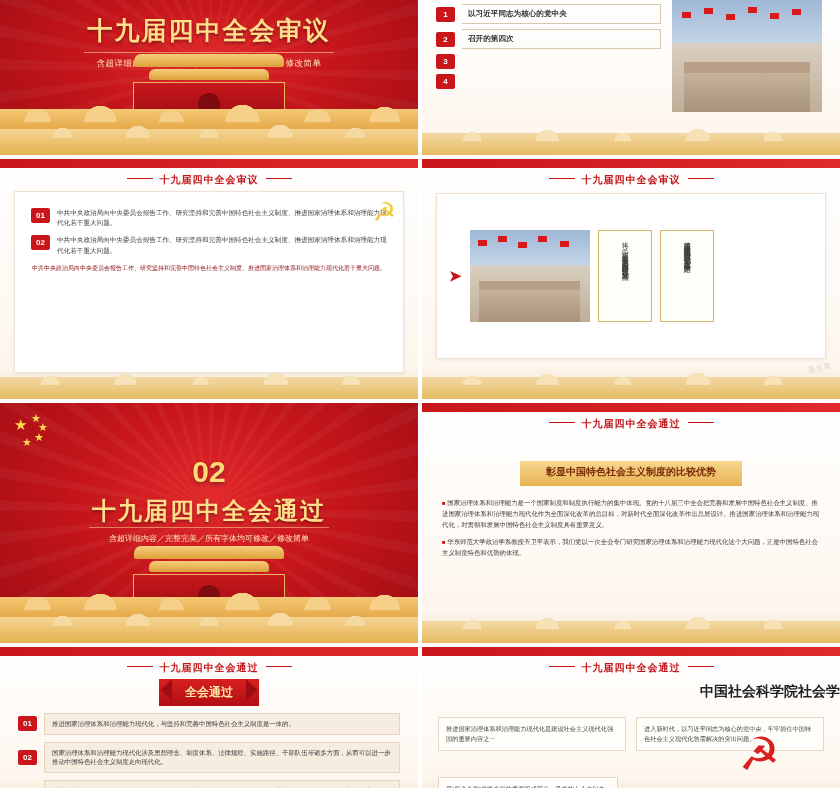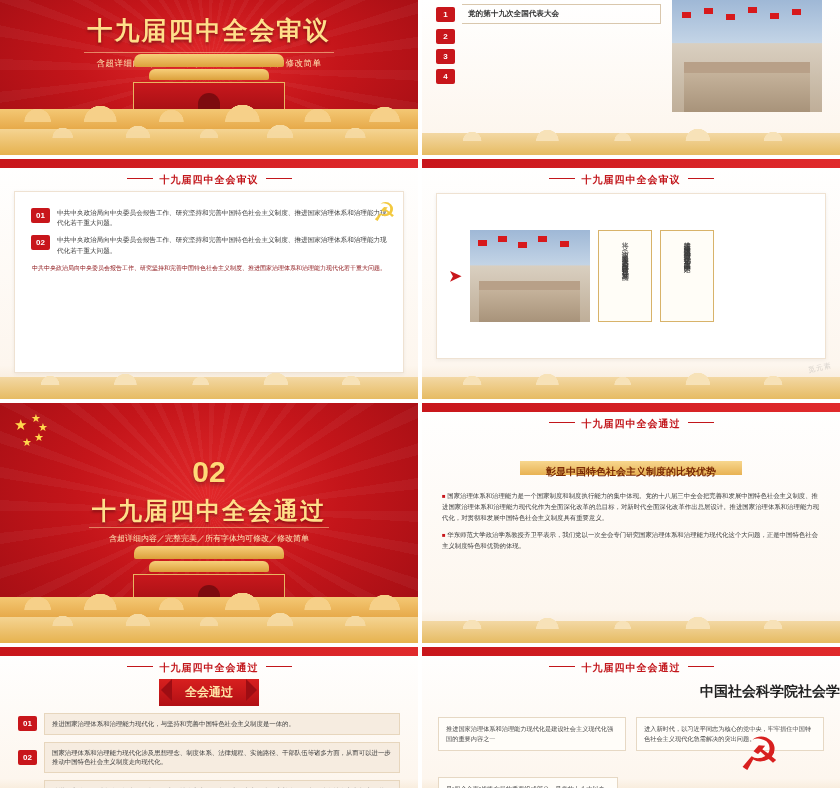--- a/index.html
+++ b/index.html
@@ -175,21 +175,21 @@
     padding: 5px 26px; position: relative;
   }
   .ribbon::before, .ribbon::after {
     content: ""; position: absolute; top: 0; width: 0; height: 0;
   }
   .ribbon::before { left: -9px; border: 11px solid transparent; border-right-color: #9d0d13; }
   .ribbon::after { right: -9px; border: 11px solid transparent; border-left-color: #9d0d13; }
 
   .goldband {
     background: linear-gradient(180deg,#f7d78f,#e8b253);
-    height: 14px;
+    height: 25px;
   }
 
   
   .emblem { position: absolute; color: #f3c93f; font-size: 26px; line-height: 1; }
 
   
   .photo {
     background:
       linear-gradient(180deg,#9fb8d6 0%, #c3d4e6 38%, #d9cfc0 39%, #bfae98 100%);
     position: relative; overflow: hidden;
@@ -254,24 +254,25 @@
     </div>
     <div class="clouds"></div>
     <div class="clouds2"></div>
   </div>
 
   <div class="slide" style="background:#fff;">
     <div class="white"></div>
     <div style="position:absolute;left:14px;top:0;width:225px;padding-top:4px;">
       <div style="margin-bottom:5px;display:flex;align-items:center;">
         <span class="numbadge">1</span>
-        <span style="flex:1;border:1px solid #d9c7ad;border-left:none;padding:4px 6px;font-size:7.6px;color:#333;font-weight:bold;">党的第十九次全国代表大会</span>
+        <span style="flex:1;border:1px solid #d9c7ad;border-left:none;padding:4px 6px;font-size:7.6px;color:#333;font-weight:bold;">以习近平同志为核心的党中央</span>
       </div>
       <div style="margin-bottom:5px;display:flex;align-items:center;">
         <span class="numbadge">2</span>
+        <span style="flex:1;border:1px solid #d9c7ad;border-left:none;padding:4px 6px;font-size:7.6px;color:#333;font-weight:bold;">召开的第四次</span>
       </div>
       <div style="margin-bottom:5px;display:flex;align-items:center;">
         <span class="numbadge">3</span>
       </div>
       <div style="margin-bottom:5px;display:flex;align-items:center;">
         <span class="numbadge">4</span>
       </div>
     </div>
     <div class="photo" style="position:absolute;right:18px;top:0;width:150px;height:112px;">
       <div class="flag" style="left:10px;top:12px;"></div>

